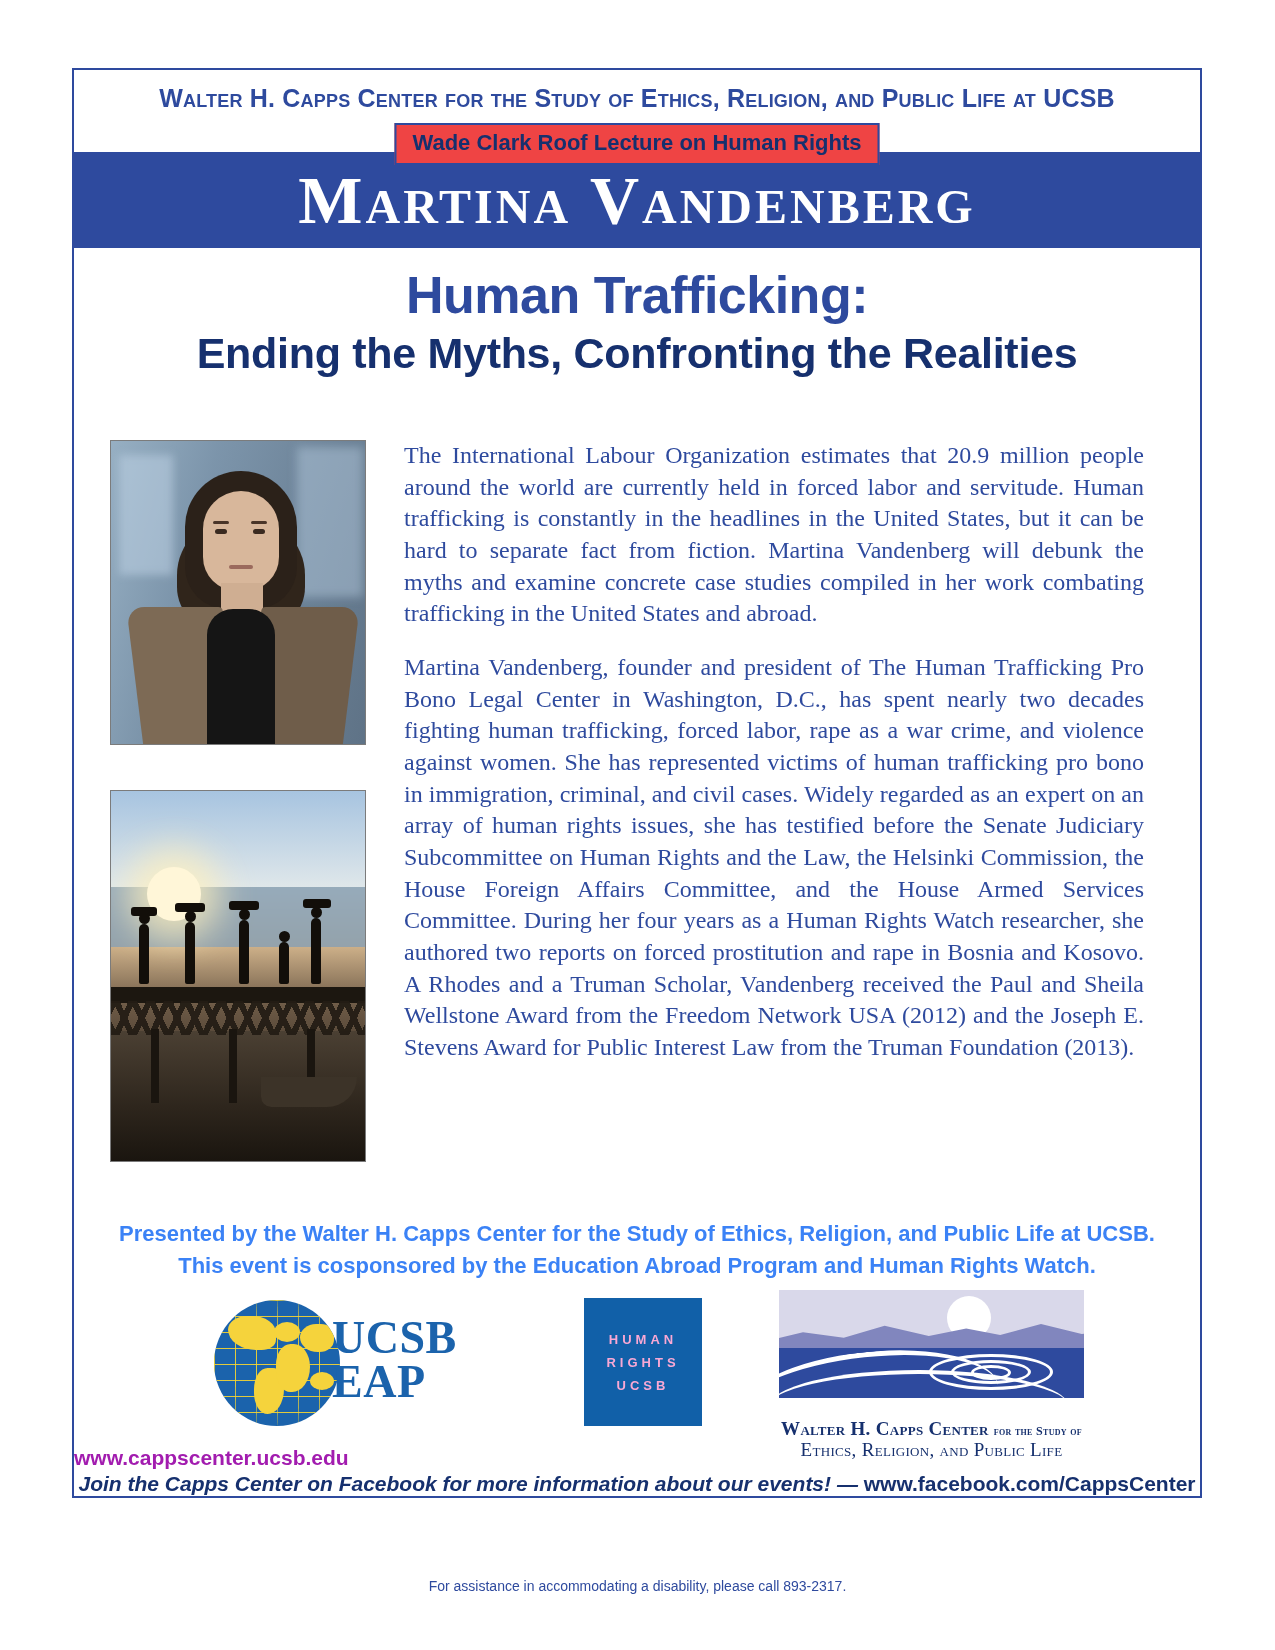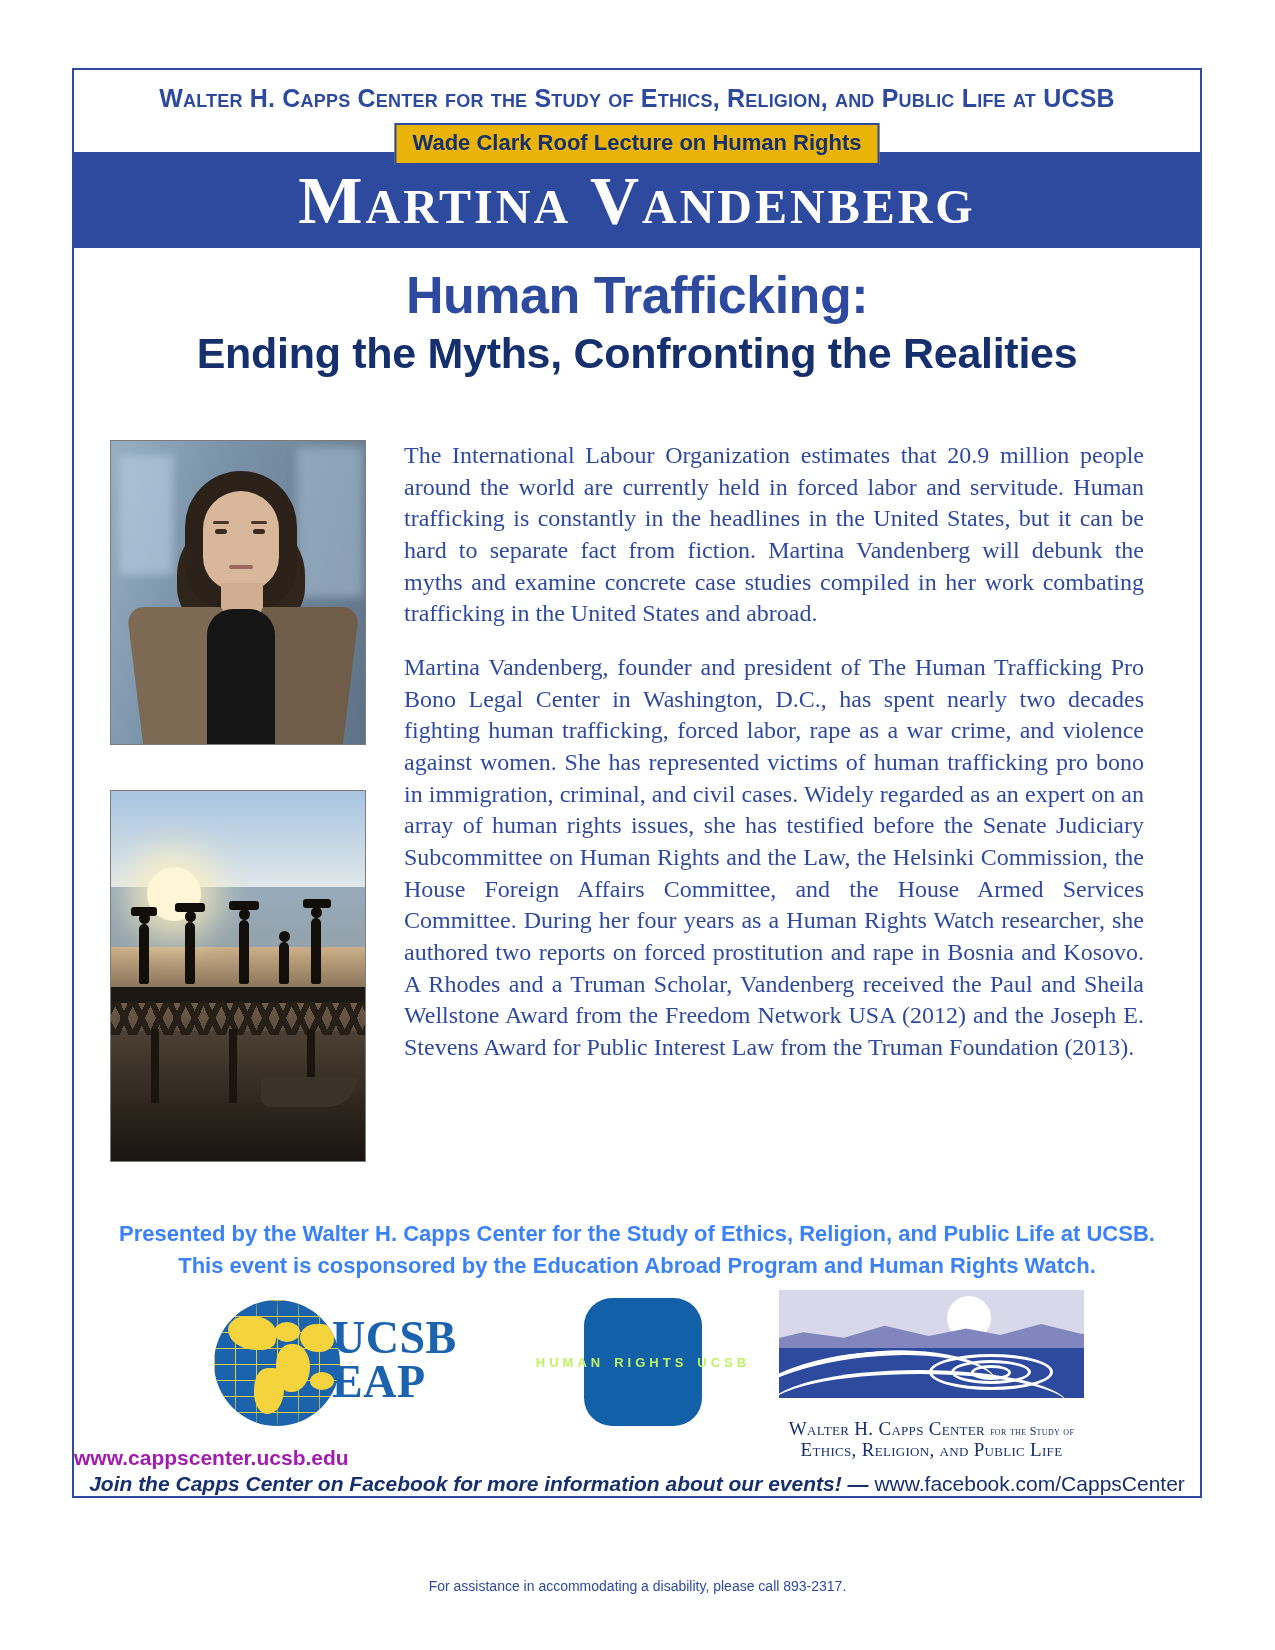--- a/index.html
+++ b/index.html
@@ -50,21 +50,21 @@
     text-transform: none;
   }
 
   
   .lecture-tag {
     position: absolute;
     left: 50%;
     top: 53px;
     transform: translateX(-50%);
     border: 2px solid #2e4a9e;
-    background: #eab308;
+    background: #ef4444;
     padding: 5px 16px 7px 16px;
     font-size: 22px;
     font-weight: bold;
     color: #16306e;
     white-space: nowrap;
     z-index: 5;
   }
 
   
   .name-band {
@@ -327,27 +327,26 @@
     font-size: 46px;
     line-height: .96;
     color: #1b63ac;
     letter-spacing: 0.5px;
   }
 
   .logo-hrw {
     position: absolute; left: 510px; top: 10px;
     width: 118px; height: 128px;
     background: #1160a8;
-    color: #bef264;
+    color: #f9a8d4;
     display: flex;
-    flex-direction: row;
+    flex-direction: column;
     align-items: center;
     justify-content: center;
     gap: 10px;
-    border-radius: 28px;
   }
   .logo-hrw span {
     font-size: 13px;
     font-weight: bold;
     letter-spacing: 4px;
     line-height: 1;
   }
 
   .logo-capps {
     position: absolute; left: 705px; top: 2px; width: 305px; height: 146px;
@@ -385,35 +384,35 @@
     border-top: 4px solid #ffffff; border-radius: 50%;
   }
   .capps-name {
     margin-top: 6px;
     text-align: center;
     font-family: "Liberation Serif", serif;
     color: #16306e;
     font-variant: small-caps;
     line-height: 1.12;
   }
-  .capps-name .l1 { font-size: 19px; font-weight: normal; letter-spacing: .3px; margin-top: 20px; }
+  .capps-name .l1 { font-size: 19px; font-weight: bold; letter-spacing: .3px; margin-top: 20px; }
   .capps-name .l1 .tiny { font-size: 12px; }
   .capps-name .l2 { font-size: 19px; letter-spacing: .3px; }
 
   
   .url-main {
     position: absolute; left: 0; top: 1376px; width: 100%;
     text-align: left; font-size: 21px; font-weight: bold; color: #a21caf;
   }
   .url-fb {
     position: absolute; left: 0; top: 1402px; width: 100%;
     text-align: center; font-size: 21px; color: #16306e;
   }
   .url-fb .ital { font-style: italic; font-weight: bold; }
-  .url-fb .bold { font-weight: normal; }
+  .url-fb .bold { font-weight: bold; }
 
   
   .notice {
     position: absolute;
     left: 0;
     top: 1578px;
     width: 100%;
     text-align: center;
     font-size: 14px;
     color: #2e4a9e;

